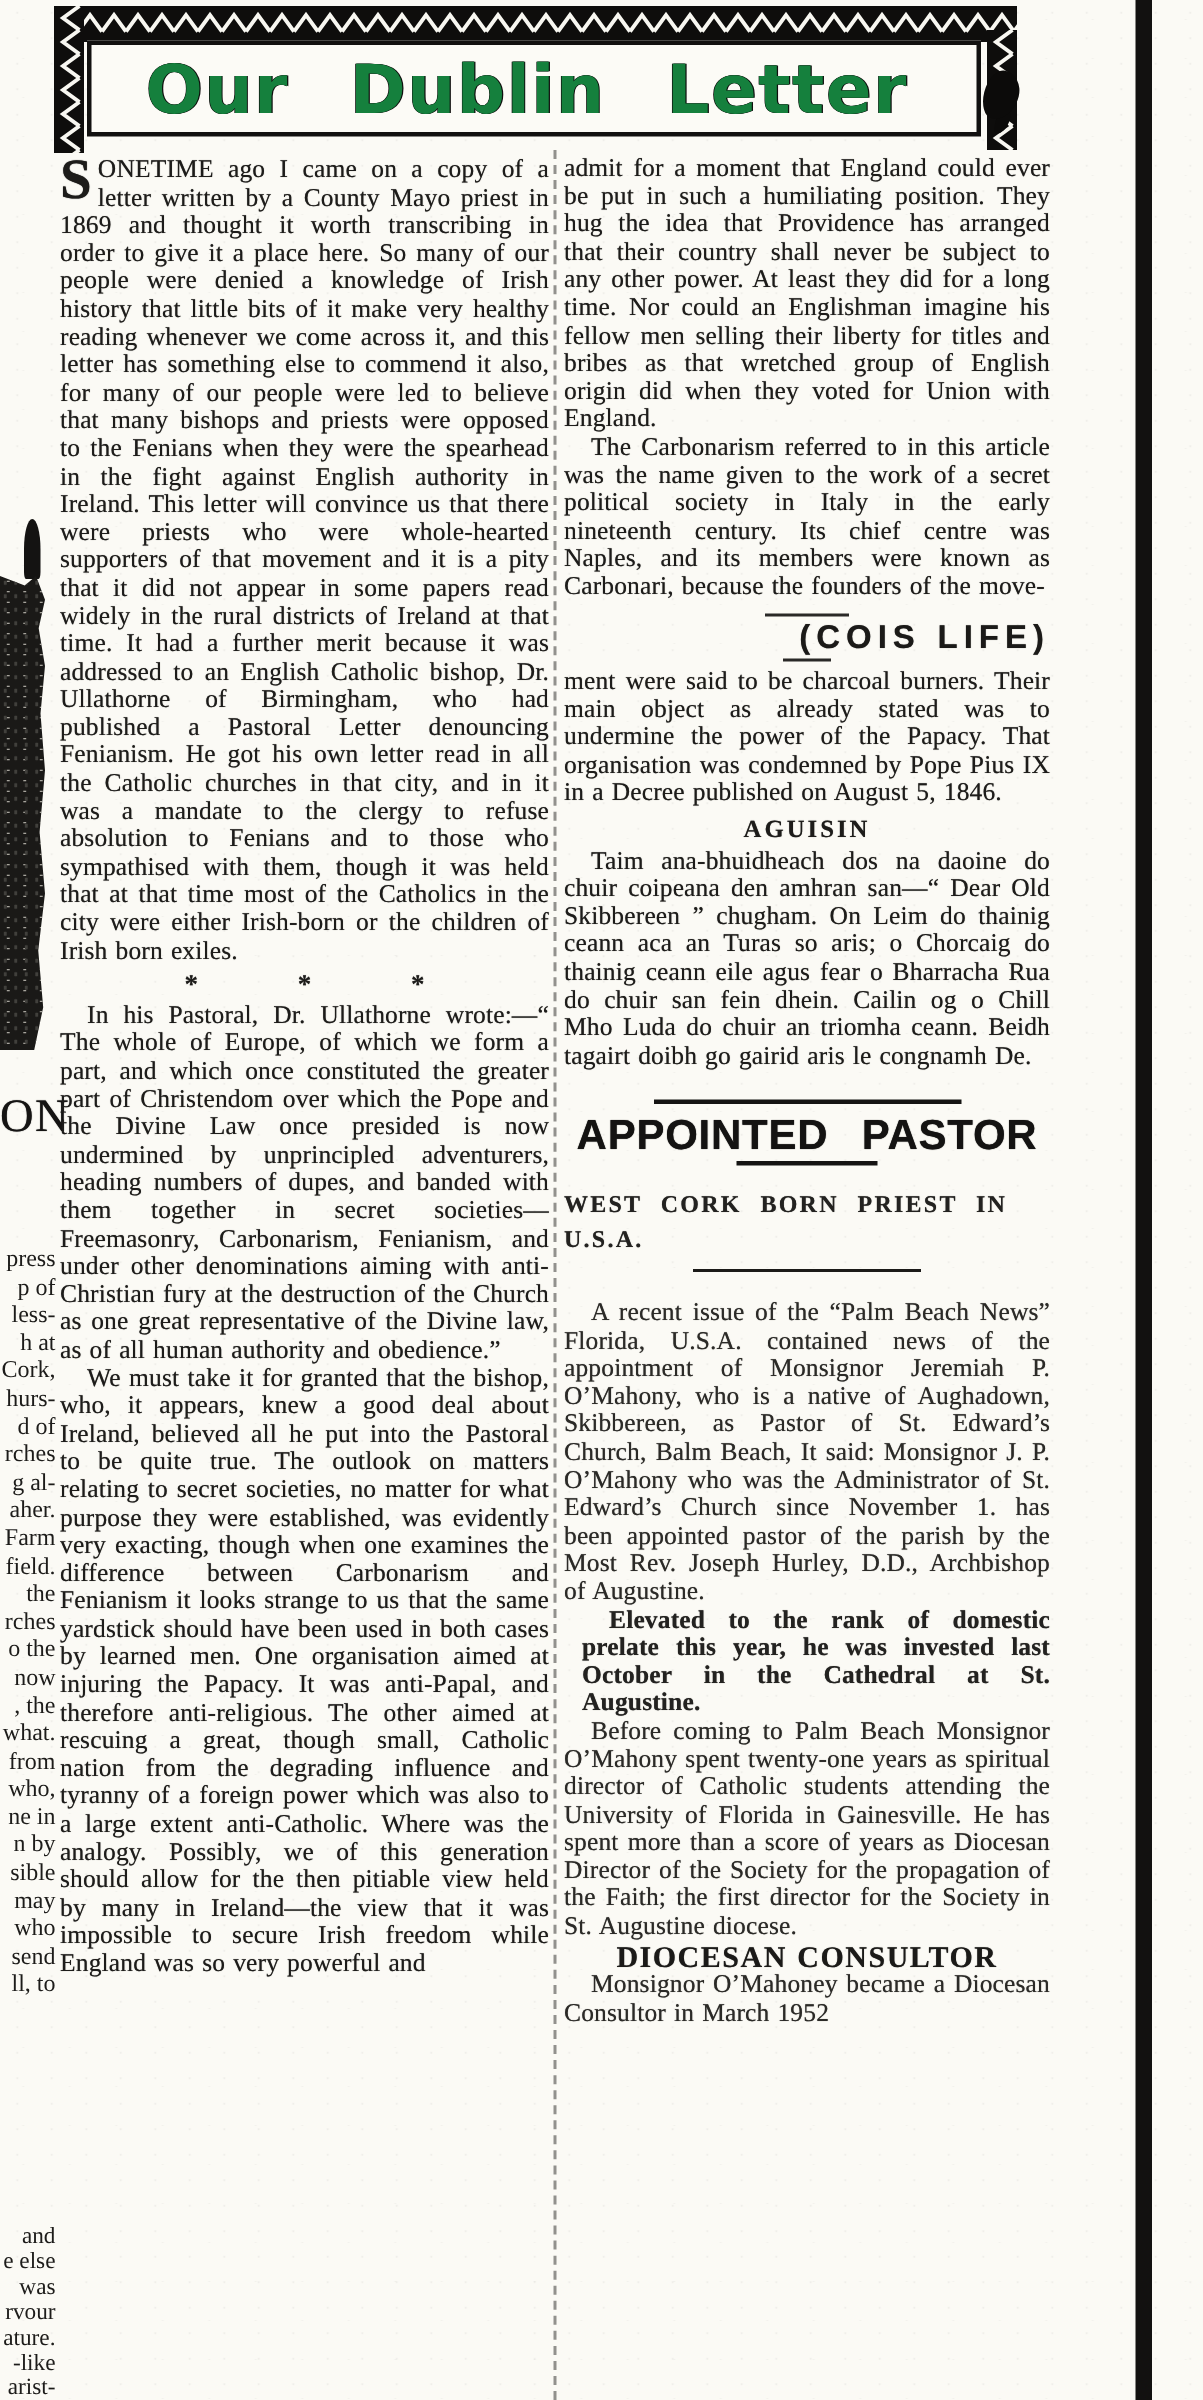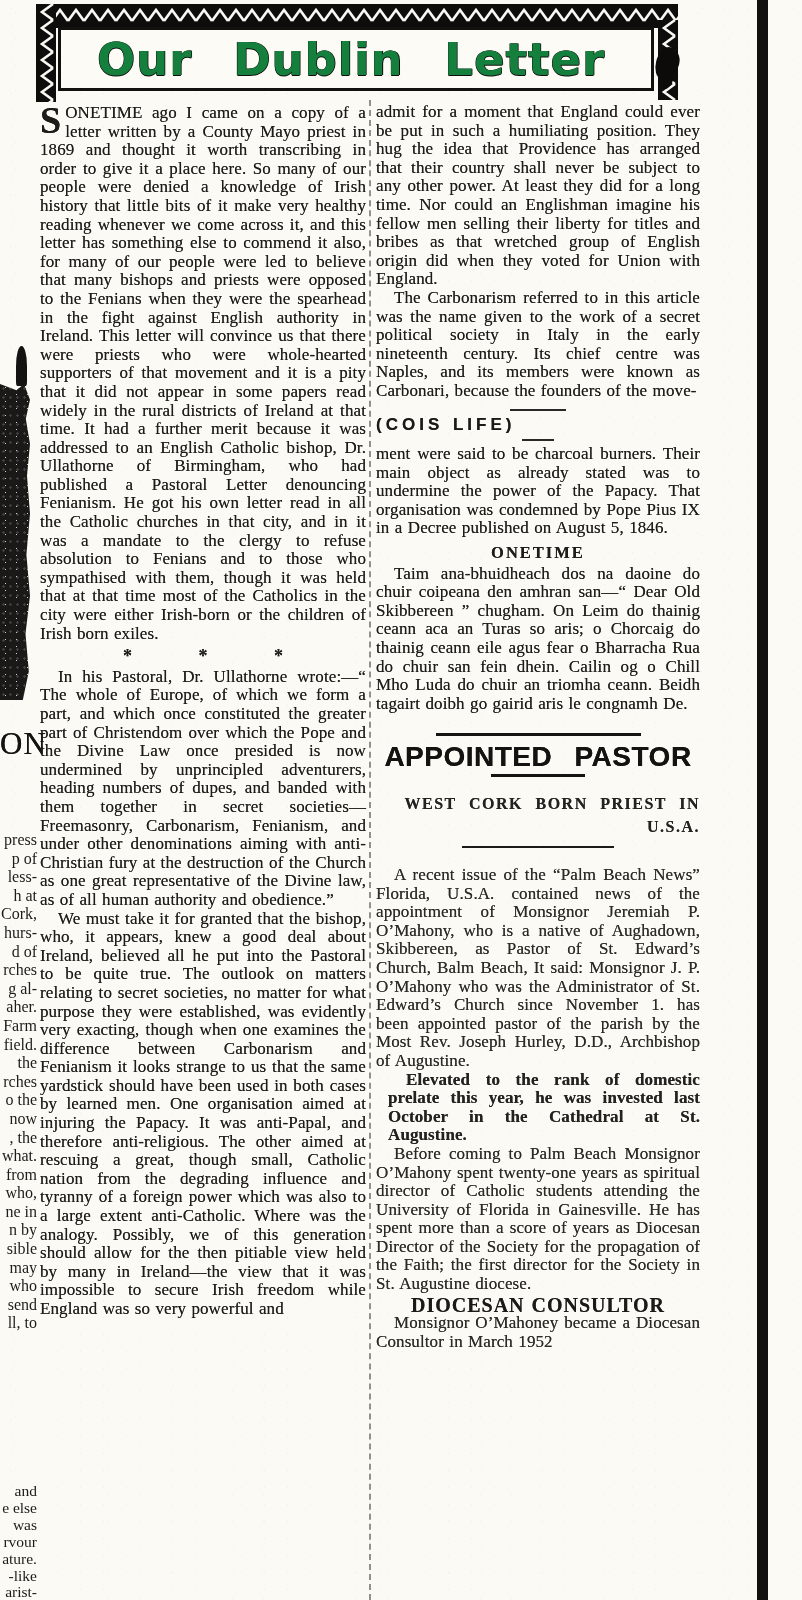--- a/index.html
+++ b/index.html
@@ -67,33 +67,33 @@
   .col2{position:absolute;left:376px;top:103px;width:324px;}
   .dropcap{float:left;font-size:38px;line-height:31px;font-weight:bold;margin:1px 4px 0 0;
     text-shadow:0 0 0.6px #1d1c1a;}
   .stars{text-align:center;word-spacing:62px;font-weight:bold;font-size:18px;
     margin:4px 0 2px 0;letter-spacing:0;}
 
   .cois-block{margin:8px 0 4px 0;}
   .dash{height:2px;background:#2a2927;margin:0 auto;}
   .dash-top{width:56px;margin-bottom:5px;}
   .dash-bottom{width:32px;margin-top:5px;}
-  .cois-text{text-align:left;font-family:"Liberation Sans","DejaVu Sans",sans-serif;
-    font-weight:bold;font-size:17px;letter-spacing:4px;color:#1b1a18;}
+  .cois-text{text-align:right;font-family:"Liberation Sans","DejaVu Sans",sans-serif;
+    font-weight:bold;font-size:22px;letter-spacing:4px;color:#1b1a18;}
 
   .aguisin-h{text-align:center;font-size:16.5px;font-weight:bold;letter-spacing:2px;
     margin:6px 0 2px 0;}
 
   .section-rule{width:205px;height:3px;background:#151413;margin:20px auto 12px auto;}
 
   .ap-headline{text-align:center;font-family:"Liberation Sans","DejaVu Sans",sans-serif;
     font-weight:bold;font-size:28px;letter-spacing:0.5px;word-spacing:14px;color:#141312;
     margin:4px 0 0 0;text-shadow:0 0 0.6px #141312;}
   .ap-underline{width:94px;height:3px;background:#151413;margin:7px auto 0 auto;}
-  .ap-subhead{text-align:right;font-weight:bold;font-size:16px;letter-spacing:1.5px;
+  .ap-subhead{text-align:left;font-weight:bold;font-size:16px;letter-spacing:1.5px;
     word-spacing:7px;line-height:23px;margin:15px 0 0 0;color:#232220;}
   .ap-sub-underline{width:152px;height:2px;background:#1b1a18;margin:8px auto 18px auto;}
   .pastor{color:#2b2a27;}
   .semibold{font-weight:bold;color:#232220;margin-left:12px;}
   .consultor-h{text-align:center;font-weight:bold;font-size:20px;letter-spacing:1px;
     margin:2px 0 0 0;color:#1b1a18;}
 </style>
 </head>
 <body>
 
@@ -188,21 +188,21 @@
     <p class="p indent">The Carbonarism referred to in this article was the name given to the work of a secret political society in Italy in the early nineteenth century. Its chief centre was Naples, and its members were known as Carbonari, because the founders of the move-</p>
 
     <div class="cois-block">
       <div class="dash dash-top"></div>
       <div class="cois-text">(COIS LIFE)</div>
       <div class="dash dash-bottom"></div>
     </div>
 
     <p class="p">ment were said to be charcoal burners. Their main object as already stated was to undermine the power of the Papacy. That organisation was condemned by Pope Pius IX in a Decree published on August 5, 1846.</p>
 
-    <div class="aguisin-h">ONETIME</div>
+    <div class="aguisin-h">AGUISIN</div>
     <p class="p indent">Taim ana-bhuidheach dos na daoine do chuir coipeana den amhran san—“ Dear Old Skibbereen ” chugham. On Leim do thainig ceann aca an Turas so aris; o Chorcaig do thainig ceann eile agus fear o Bharracha Rua do chuir san fein dhein. Cailin og o Chill Mho Luda do chuir an triomha ceann. Beidh tagairt doibh go gairid aris le congnamh De.</p>
 
     <div class="section-rule"></div>
 
     <div class="ap-headline">APPOINTED PASTOR</div>
     <div class="ap-underline"></div>
     <div class="ap-subhead">
       <span>WEST CORK BORN PRIEST IN</span><br>
       <span>U.S.A.</span>
     </div>

